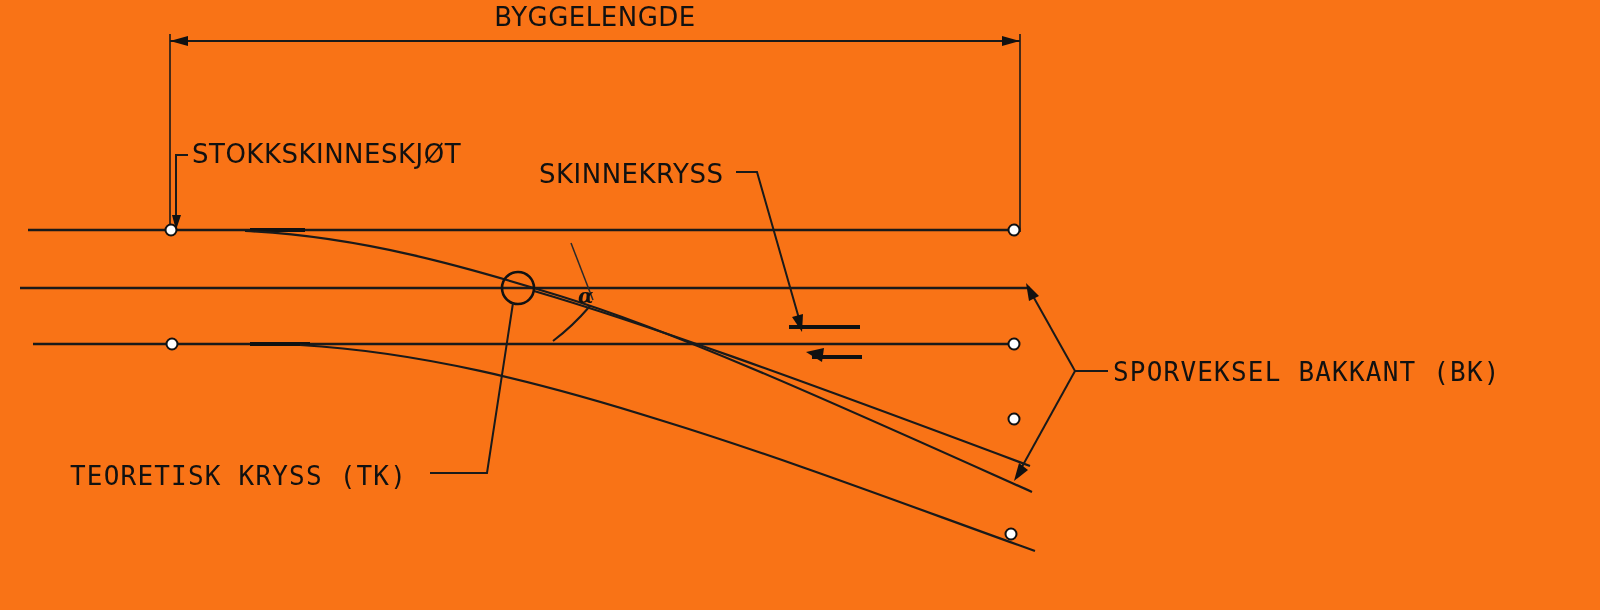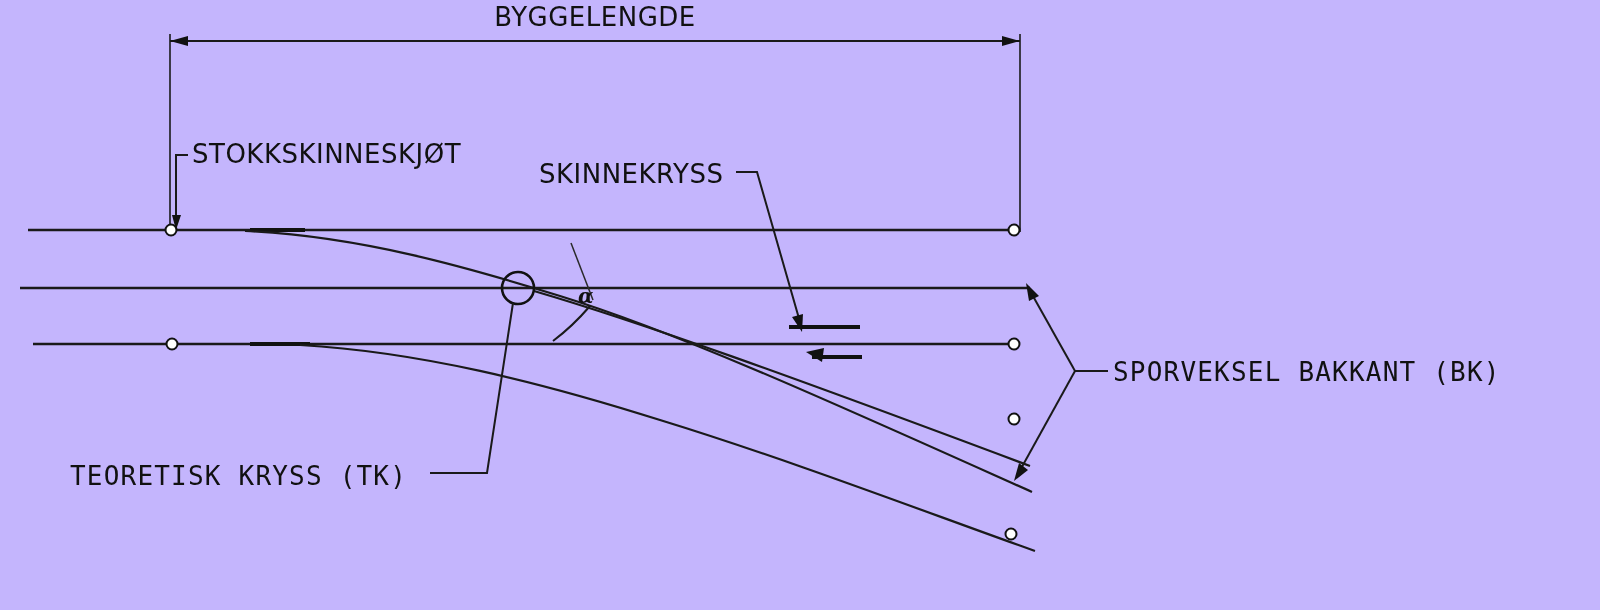--- a/index.html
+++ b/index.html
@@ -8,21 +8,21 @@
     padding: 0;
     background: #ffffff;
   }
   body {
     font-family: "Liberation Sans", sans-serif;
   }
   #canvas-wrap {
     position: relative;
     width: 1600px;
     height: 610px;
-    background: #c4b5fd;
+    background: #f97316;
     overflow: hidden;
   }
   svg#diagram {
     display: block;
     width: 1600px;
     height: 610px;
   }
   .rail {
     stroke: #1a1a1a;
     stroke-width: 2.4;

